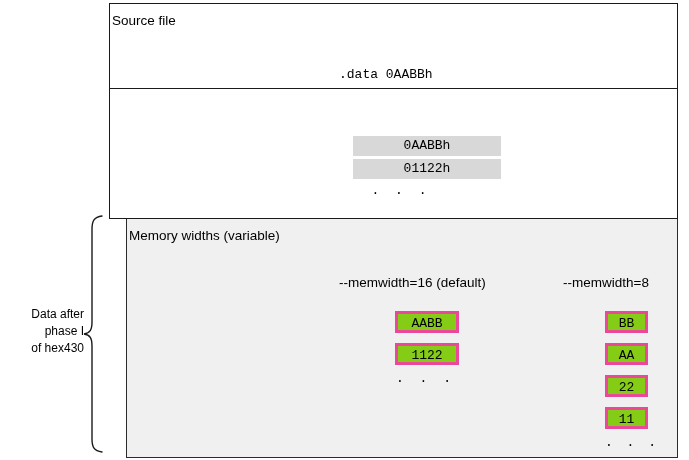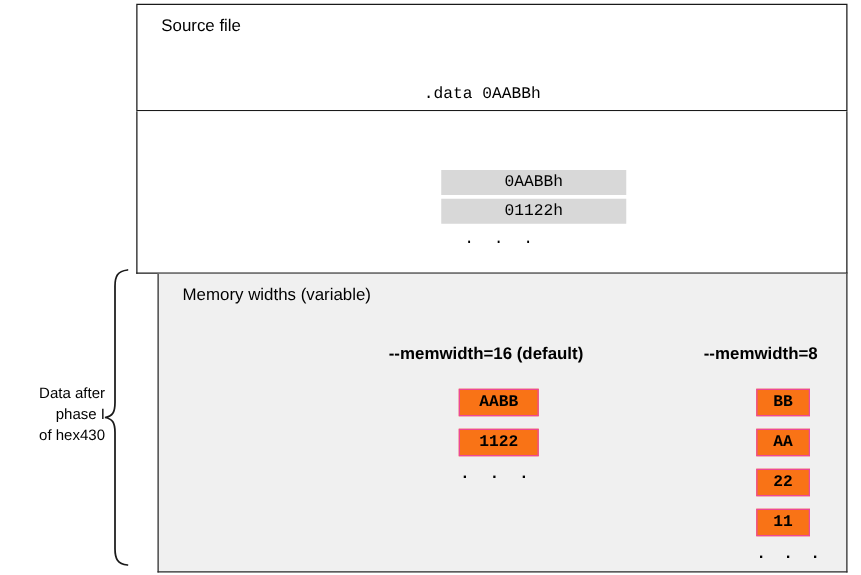--- a/index.html
+++ b/index.html
@@ -54,21 +54,21 @@
     border: 1px solid #1a1a1a;
     background: #ffffff;
   }
   .panel + .panel { border-top: none; }
   #panel-source   { height: 86px; }
   #panel-datawidth{ height: 130px; }
   #panel-memwidth { height: 239px; background: #f0f0f0; border-color:#2b2b2b;margin-left:17px; }
 
   .panel-title {
     position: absolute;
-    left: 19px;
+    left: 2px;
     top: 8px;
     font-size: 13.5px;
     line-height: 17px;
     white-space: pre;
   }
   .panel-subtitle {
     position: absolute;
     left: 13px;
     top: 25px;
     font-size: 13.5px;
@@ -117,35 +117,35 @@
     margin-top: 4px;
     padding-right: 4px;
     box-sizing: border-box;
   }
 
   
   .memcol {
     position: absolute;
     top: 55px;
   }
-  #memcol-16 { left: 184px; width: 190px; font-weight: bold; }
-  #memcol-8  { left: 436px; width: 120px; font-weight: bold; }
+  #memcol-16 { left: 212px; width: 190px; }
+  #memcol-8  { left: 436px; width: 120px; }
 
   .memcol-label {
     font-size: 13.5px;
     line-height: 17px;
     white-space: pre;
     text-align: left;
   }
   .cells {
     margin-top: 20px;
   }
   .cell {
-    background: #f97316;
-    border: 1px solid #ec4899;
+    background: #84cc16;
+    border: 3px solid #ec4899;
     box-sizing: border-box;
     font-family: "Liberation Mono", "DejaVu Sans Mono", monospace;
     font-size: 13px;
     line-height: 20px;
     text-align: center;
     color: #000;
   }
   #memcol-16 .cells { margin-left: 56px; }
   #memcol-16 .cell { width: 64px; height: 22px; }
   #memcol-16 .cell + .cell { margin-top: 10px; }

